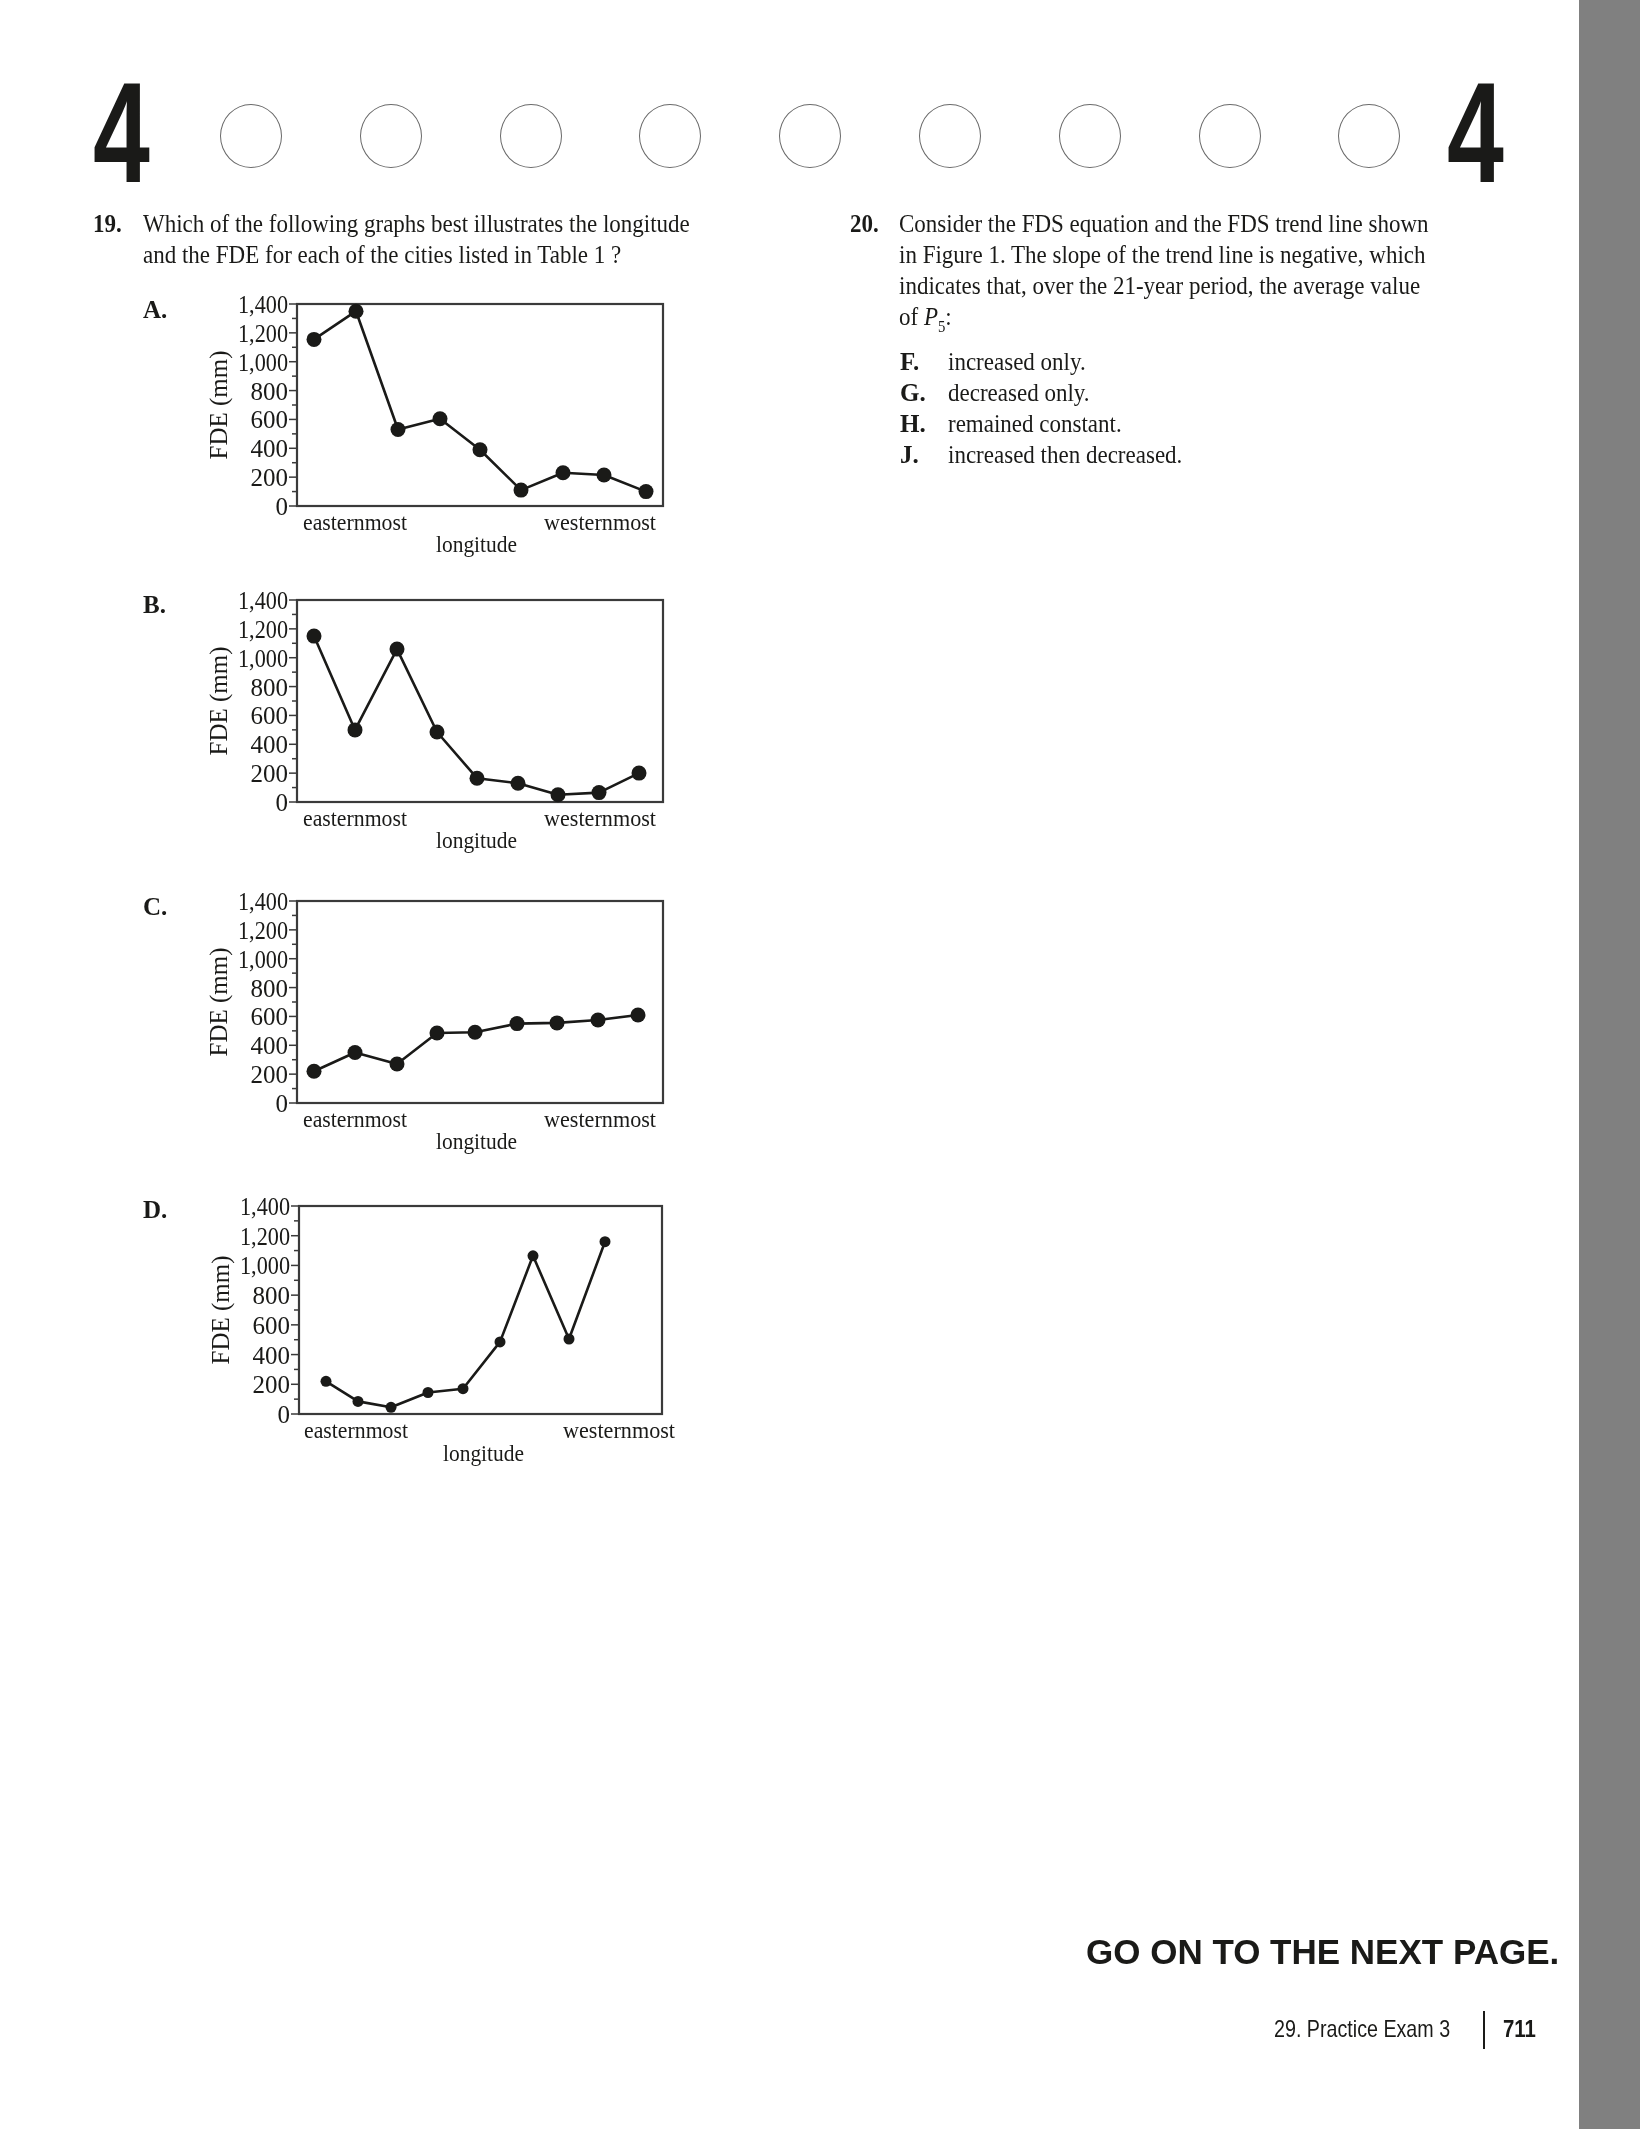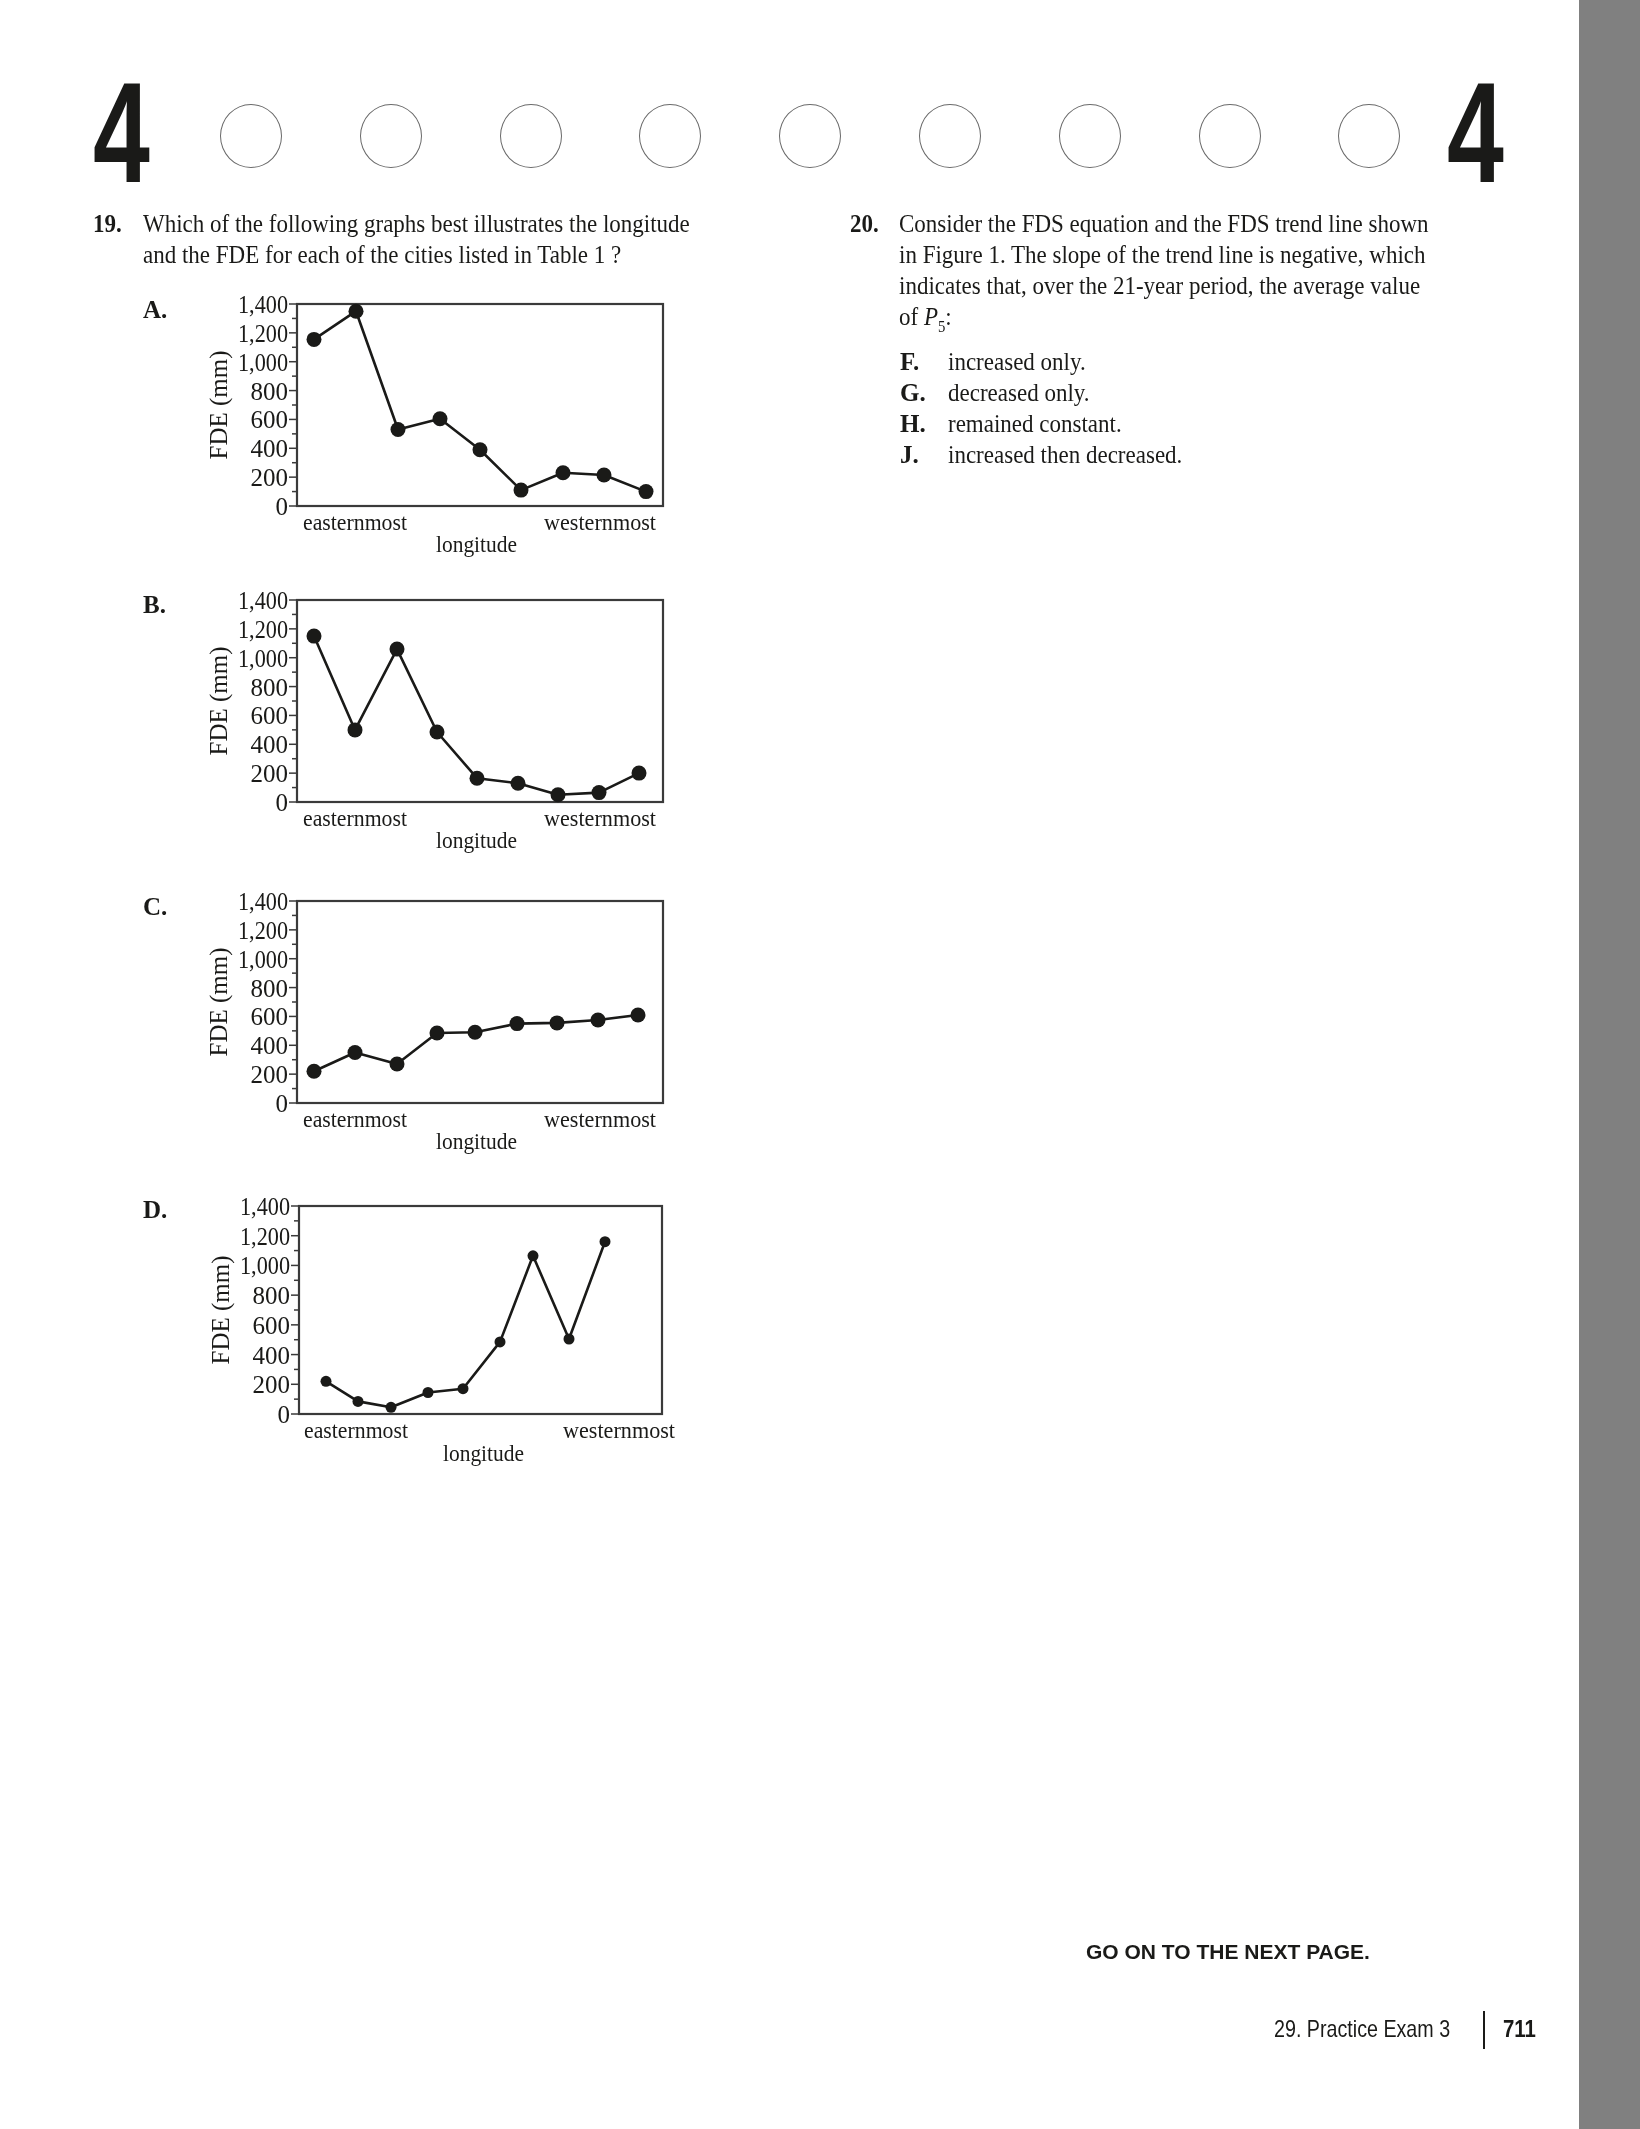--- a/index.html
+++ b/index.html
@@ -15,21 +15,21 @@
             transform: scaleX(0.92); transform-origin: left top; }
   .q-num { position: absolute; font-weight: bold; font-size: 25px; line-height: 31px;
            transform: scaleX(0.92); transform-origin: left top; }
   .opt-letter { position: absolute; font-weight: bold; font-size: 25px; line-height: 31px; }
   .opt-text { position: absolute; font-size: 25px; line-height: 31px; white-space: nowrap;
               transform: scaleX(0.92); transform-origin: left top; }
   .sub { font-size: 16px; position: relative; top: 7px; }
   .chart-svg { position: absolute; left: 0; top: 0; overflow: visible; }
   .chart-svg text { font-family: "Liberation Serif", "DejaVu Serif", serif; fill: #1a1a18; }
   .footer-next { position: absolute; left: 1086px; top: 1932px; font-family: "Liberation Sans", "DejaVu Sans", sans-serif;
-                 font-weight: bold; font-size: 21px; line-height: 40px; color: #1a1a18; white-space: nowrap; }
+                 font-weight: bold; font-size: 35px; line-height: 40px; color: #1a1a18; white-space: nowrap; }
   .footer-chapter { position: absolute; left: 1274px; top: 2014px; font-family: "Liberation Sans", "DejaVu Sans", sans-serif;
                     font-size: 24px; line-height: 30px; color: #1a1a18; white-space: nowrap;
                     transform: scaleX(0.82); transform-origin: left top; }
   .footer-divider { position: absolute; left: 1483px; top: 2011px; width: 2px; height: 38px; background: #1a1a18; }
   .footer-page { position: absolute; left: 1503px; top: 2014px; font-family: "Liberation Sans", "DejaVu Sans", sans-serif;
                  font-weight: bold; font-size: 24px; line-height: 30px; color: #1a1a18;
                  transform: scaleX(0.85); transform-origin: left top; }
 </style>
 </head>
 <body>

